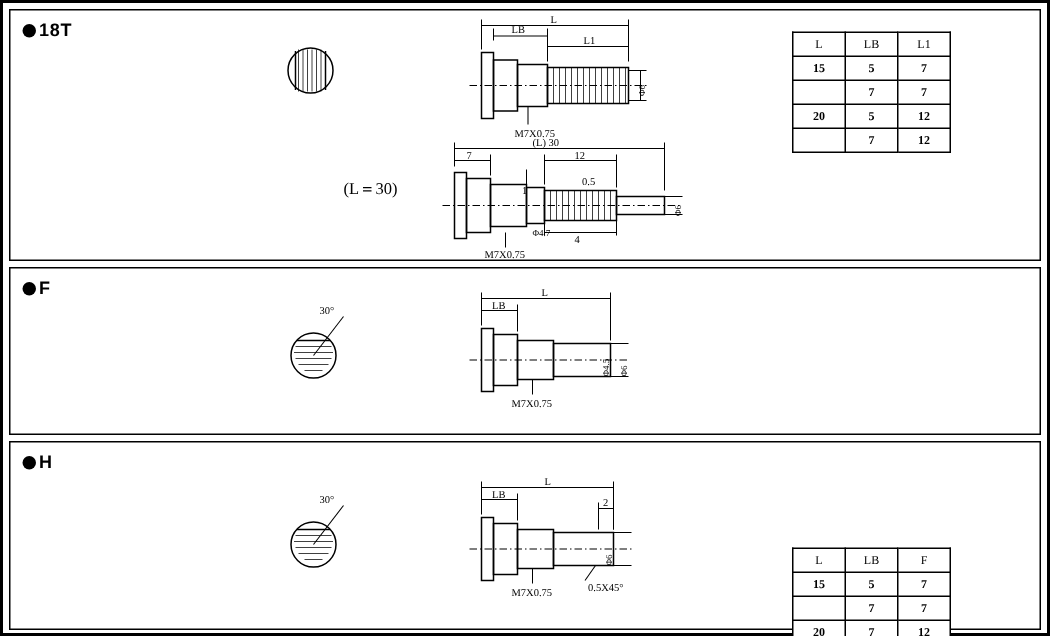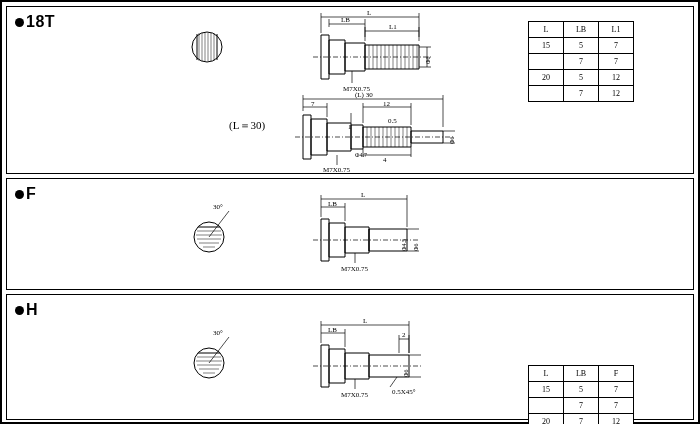--- a/index.html
+++ b/index.html
@@ -23,21 +23,21 @@
     box-sizing:border-box;
     background:#fff;
   }
   #sec-18t{top:4px;height:168px;}
   #sec-f{top:176px;height:112px;}
   #sec-h{top:292px;height:126px;}
 
   .sec-title{
     position:absolute;
     left:8px;top:6px;
-    font-size:16px;
+    font-size:12px;
     font-weight:bold;
     letter-spacing:.5px;
     display:flex;align-items:center;gap:2px;
   }
   .bullet{
     display:inline-block;width:9px;height:9px;border-radius:50%;
     background:#000;
   }
 
   
@@ -63,21 +63,21 @@
     background:#fff;
     z-index:3;
   }
   table.spec td,table.spec th{
     border:1px solid #000;
     text-align:center;
     vertical-align:middle;
     padding:0;
     height:15px;
     width:34px;
-    font-weight:normal;
+    font-weight:bold;
     font-family:"Liberation Serif", serif;
   }
   table.spec th{
     font-weight:normal;
     font-size:8px;
   }
 
   #tbl-18t{left:521px;top:14px;}
   #tbl-f{left:521px;top:186px;}
 

